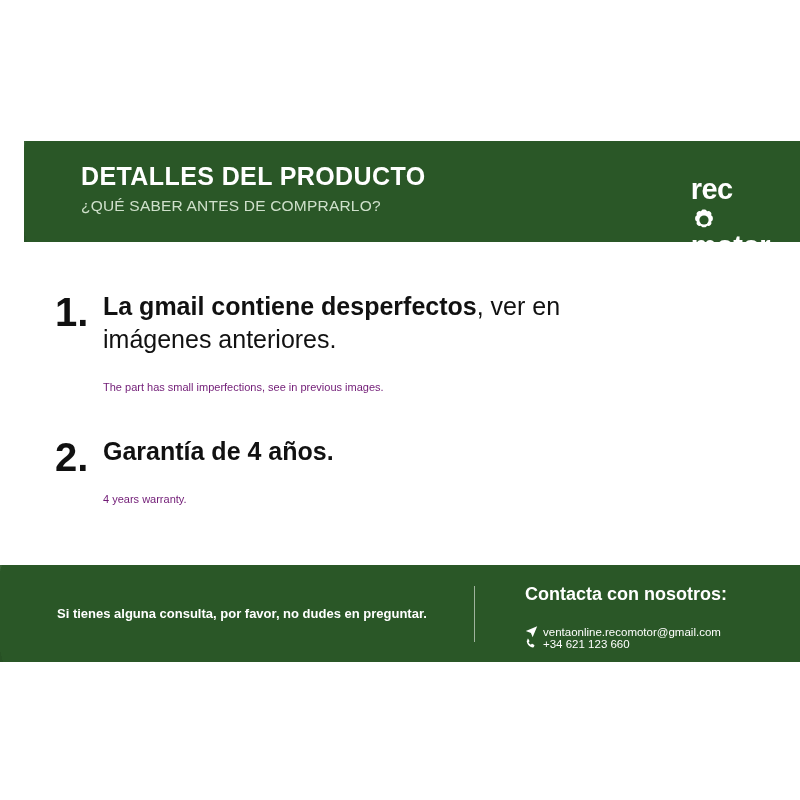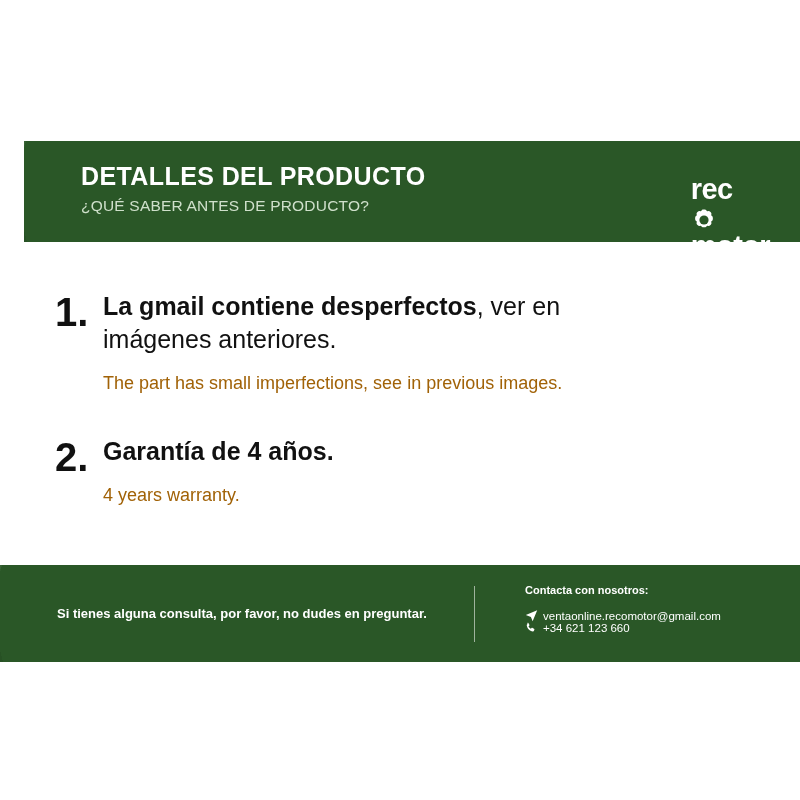--- a/index.html
+++ b/index.html
@@ -123,23 +123,23 @@
     line-height: 1.32;
     font-weight: normal;
     max-width: 530px;
   }
 
   .headline b {
     font-weight: bold;
   }
 
   .subline {
-    font-size: 18px;
-    color: #a16207;
-    margin-top: 16px;
+    font-size: 11px;
+    color: #701a75;
+    margin-top: 24px;
     line-height: 1.3;
   }
 
   
   .footer-band {
     position: absolute;
     left: 0;
     top: 565px;
     width: 800px;
     height: 97px;
@@ -171,23 +171,23 @@
   }
 
   .footer-right {
     position: absolute;
     left: 525px;
     top: 19px;
     color: #ffffff;
   }
 
   .contact-title {
-    font-size: 11px;
-    font-weight: bold;
-    margin-bottom: 13px;
+    font-size: 18px;
+    font-weight: bold;
+    margin-bottom: 20px;
     white-space: nowrap;
   }
 
   .contact-row {
     display: flex;
     align-items: center;
     font-size: 11.5px;
     white-space: nowrap;
   }
 
@@ -204,21 +204,21 @@
   }
 </style>
 </head>
 <body>
 
 <div class="page">
 
   <div class="header-band">
     <div class="header-text">
       <div class="header-title">DETALLES DEL PRODUCTO</div>
-      <div class="header-sub">¿QUÉ SABER ANTES DE PRODUCTO?</div>
+      <div class="header-sub">¿QUÉ SABER ANTES DE COMPRARLO?</div>
     </div>
 
     <div class="brand">
       <span>rec</span>
       <span class="gear">
         <svg viewBox="0 0 24 24" width="24" height="24" aria-hidden="true">
           <g fill="#ffffff">
             <path d="M12 1.6c1.0 0 1.9.25 2.2.6l.9 1.1 1.4-.25c.45-.08 1.3.22 2 .92s1 1.55.92 2l-.25 1.4 1.1.9c.35.3.6 1.2.6 2.2s-.25 1.9-.6 2.2l-1.1.9.25 1.4c.08.45-.22 1.3-.92 2s-1.55 1-2 .92l-1.4-.25-.9 1.1c-.3.35-1.2.6-2.2.6s-1.9-.25-2.2-.6l-.9-1.1-1.4.25c-.45.08-1.3-.22-2-.92s-1-1.55-.92-2l.25-1.4-1.1-.9c-.35-.3-.6-1.2-.6-2.2s.25-1.9.6-2.2l1.1-.9-.25-1.4c-.08-.45.22-1.3.92-2s1.55-1 2-.92l1.4.25.9-1.1c.3-.35 1.2-.6 2.2-.6z"></path>
           </g>
           <circle cx="12" cy="12" r="4.6" fill="#2a5727"></circle>

